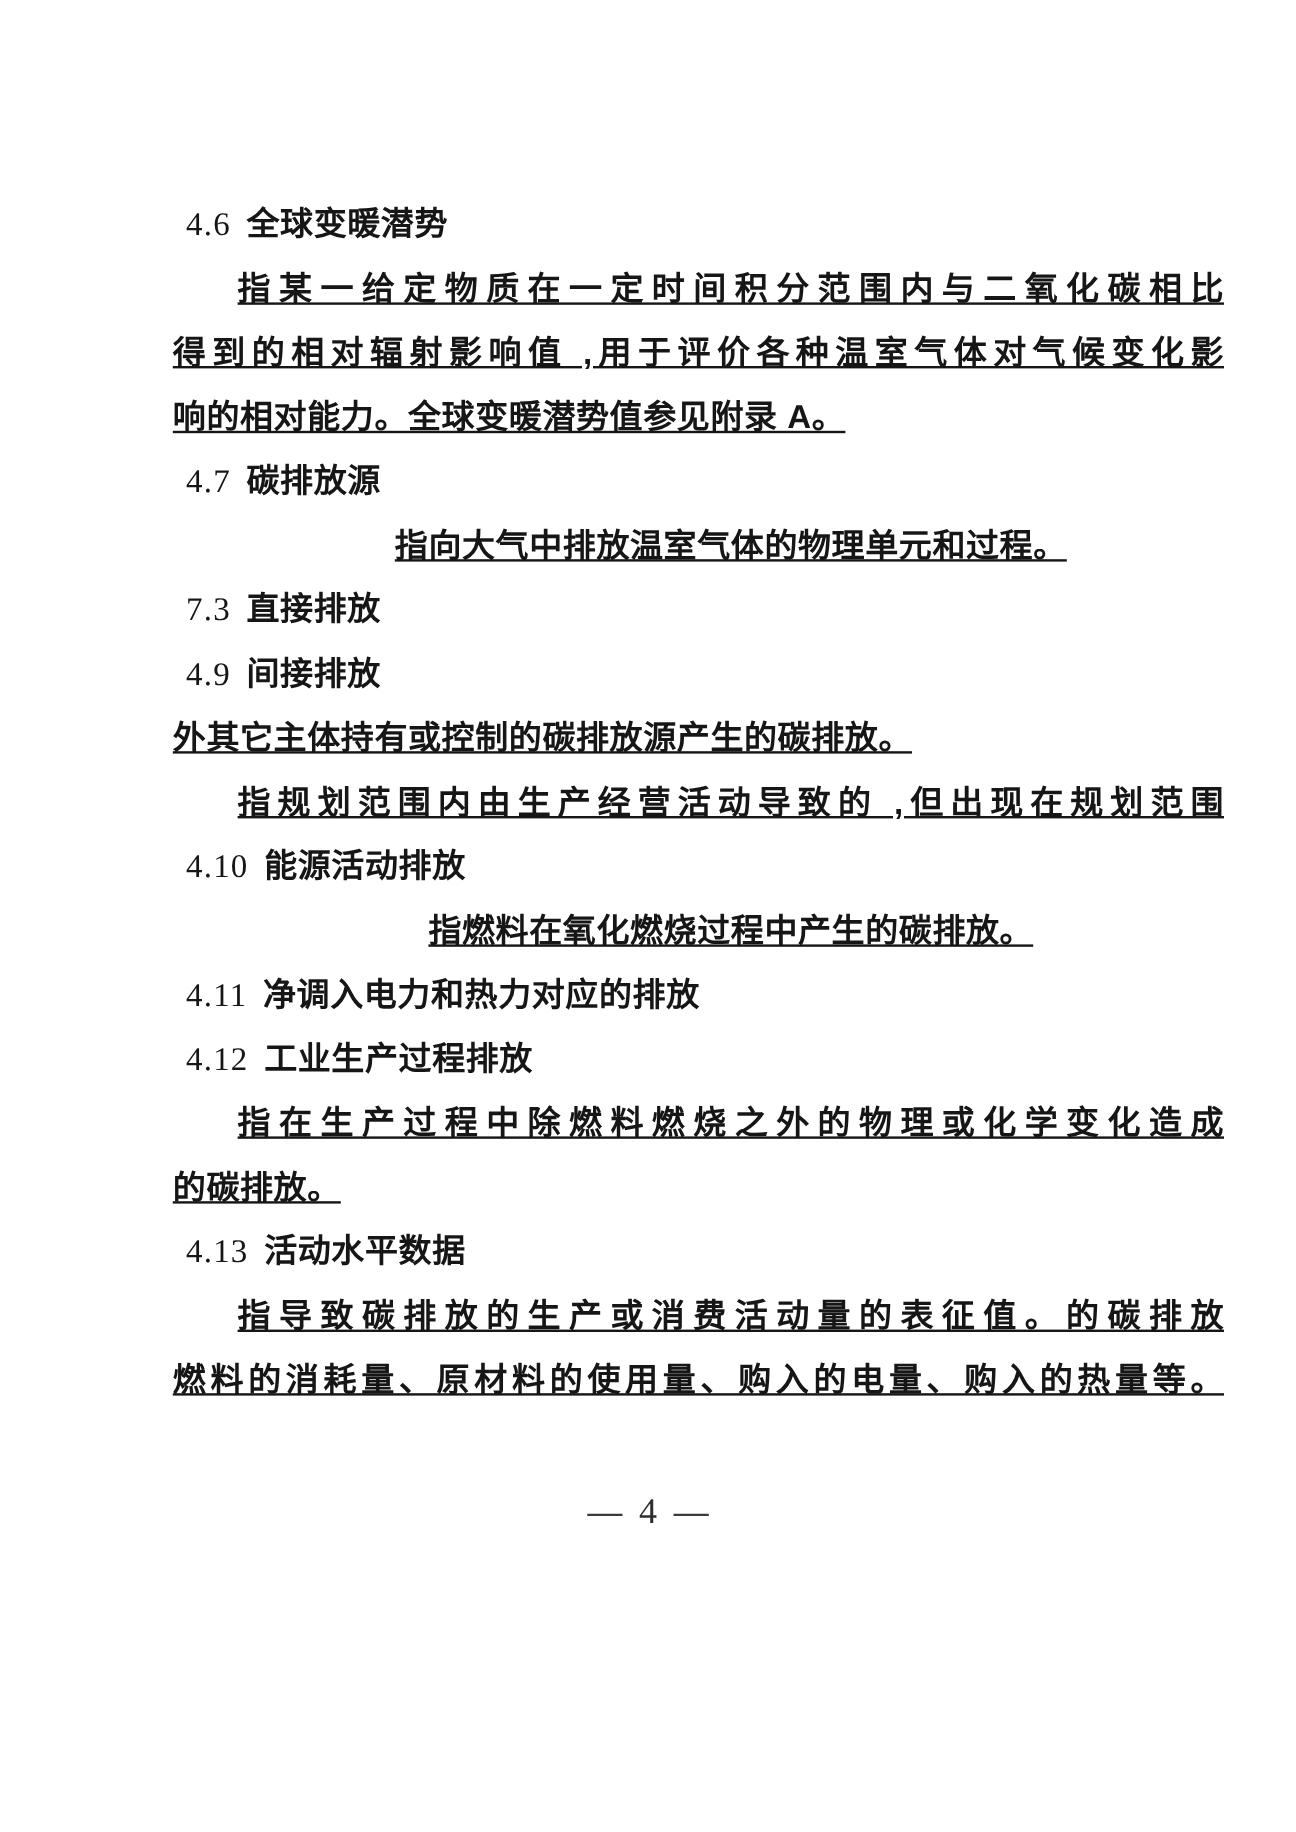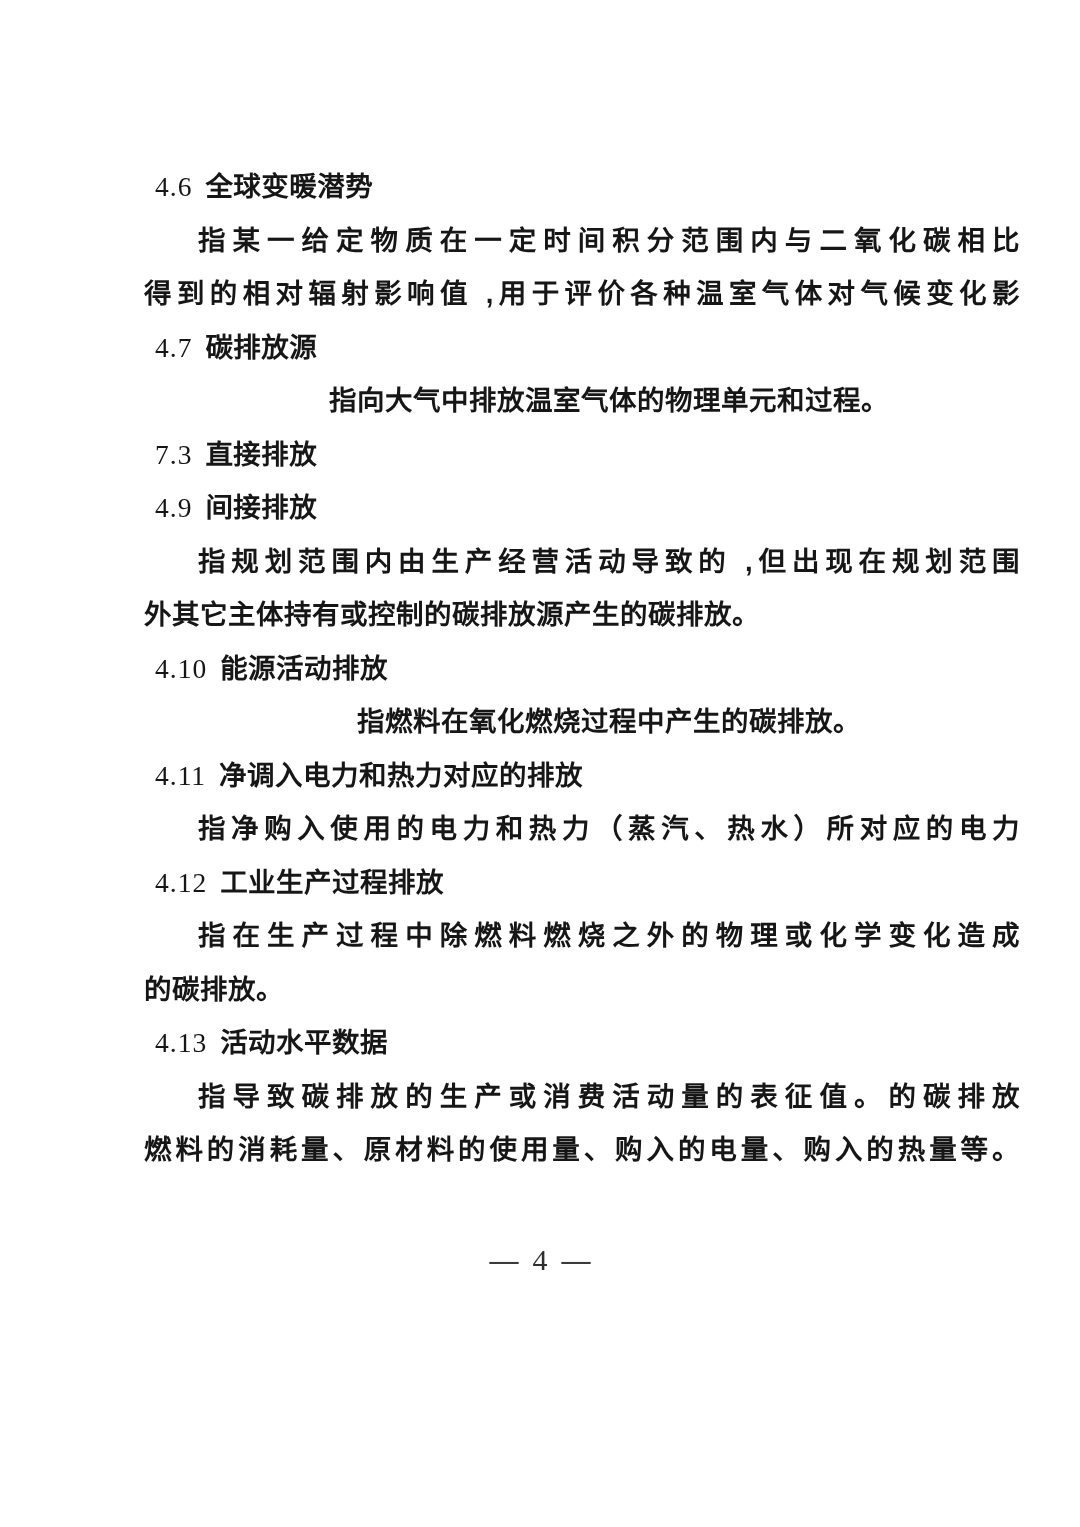--- a/index.html
+++ b/index.html
@@ -26,21 +26,21 @@
     letter-spacing: 0.5px;
     white-space: nowrap;
   }
   .heading { padding-left: 11px; font-weight: 600; }
   .heading .num {
     font-family: "Liberation Serif", serif;
     font-weight: 500;
     margin-right: 13px;
     letter-spacing: 1px;
   }
-  .body-line { white-space: nowrap; }
+  .body-line { white-space: nowrap; text-decoration: underline; }
   .indent { text-indent: 54px; text-align: center; }
   .fill {
     white-space: normal;
     text-align: justify;
     text-align-last: justify;
   }
   .page-footer {
     margin-top: 56px;
     height: 53px;
     line-height: 53px;
@@ -64,55 +64,55 @@
 
 <div class="page">
   <main class="content">
 
     <section>
       <h2 class="line heading">
         <span class="num">4.6</span><span>全球变暖潜势</span>
       </h2>
       <p class="line body-line indent fill">指某一给定物质在一定时间积分范围内与二氧化碳相比</p>
       <p class="line body-line fill">得到的相对辐射影响值 ,用于评价各种温室气体对气候变化影</p>
+      <p class="line body-line">响的相对能力。全球变暖潜势值参见附录 A。</p>
     </section>
 
     <section>
       <h2 class="line heading">
         <span class="num">4.7</span><span>碳排放源</span>
       </h2>
       <p class="line body-line indent">指向大气中排放温室气体的物理单元和过程。</p>
     </section>
 
     <section>
       <h2 class="line heading">
         <span class="num">7.3</span><span>直接排放</span>
       </h2>
     </section>
 
     <section>
       <h2 class="line heading">
         <span class="num">4.9</span><span>间接排放</span>
       </h2>
+      <p class="line body-line">外其它主体持有或控制的碳排放源产生的碳排放。</p>
       <p class="line body-line indent fill">指规划范围内由生产经营活动导致的 ,但出现在规划范围</p>
-      <p class="line body-line">外其它主体持有或控制的碳排放源产生的碳排放。</p>
     </section>
 
     <section>
       <h2 class="line heading">
         <span class="num">4.10</span><span>能源活动排放</span>
       </h2>
       <p class="line body-line indent">指燃料在氧化燃烧过程中产生的碳排放。</p>
     </section>
 
     <section>
       <h2 class="line heading">
         <span class="num">4.11</span><span>净调入电力和热力对应的排放</span>
       </h2>
-      <p class="line body-line indent fill">指净购入使用的电力和热力（蒸汽、热水）所对应的电力</p>
     </section>
 
     <section>
       <h2 class="line heading">
         <span class="num">4.12</span><span>工业生产过程排放</span>
       </h2>
       <p class="line body-line indent fill">指在生产过程中除燃料燃烧之外的物理或化学变化造成</p>
       <p class="line body-line">的碳排放。</p>
     </section>
 

